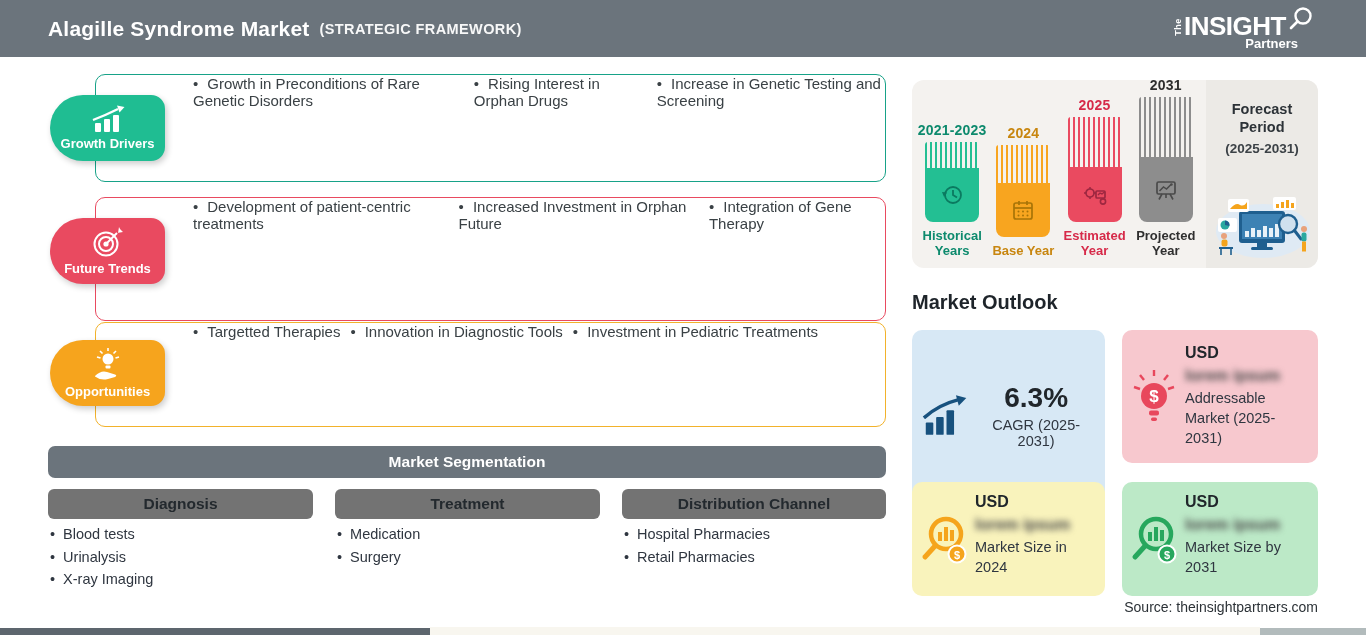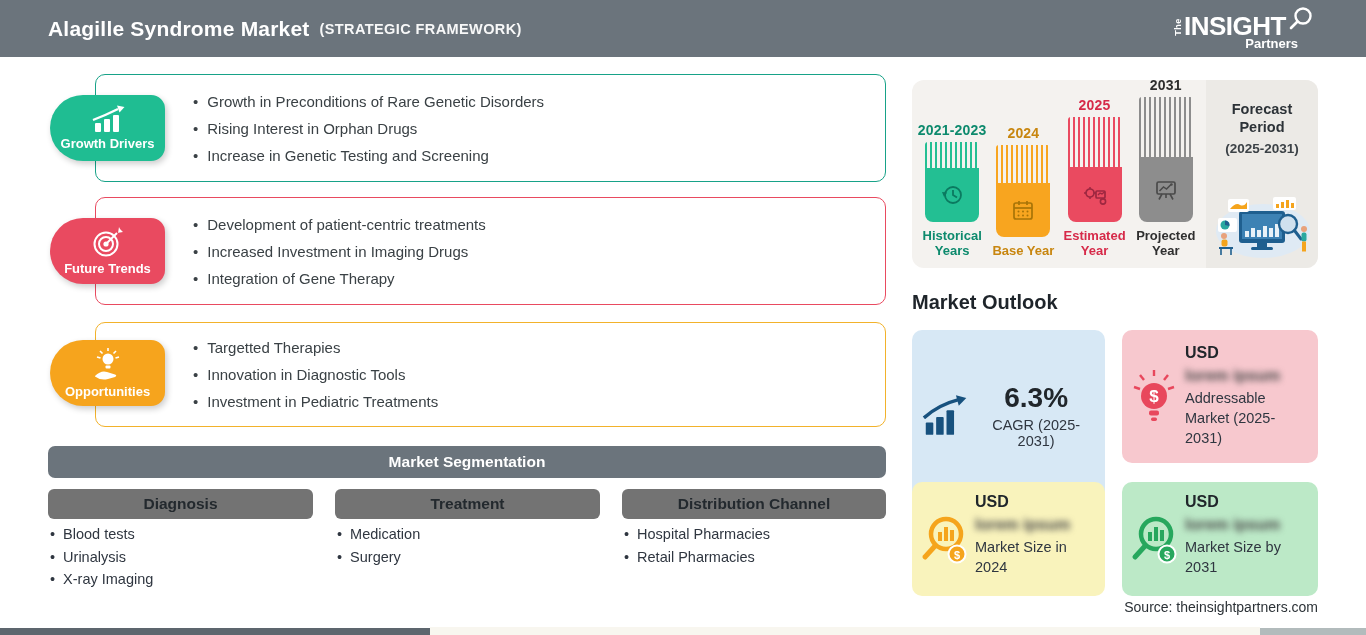--- a/index.html
+++ b/index.html
@@ -14,23 +14,23 @@
   .logo { position:absolute; right:58px; top:9px; width:132px; height:42px; color:#fff; }
   .logo-the { position:absolute; left:-7px; top:13px; font-size:9px; font-weight:700; letter-spacing:.5px;
               transform:rotate(-90deg); }
   .logo-insight { position:absolute; left:8px; top:2px; font-size:26px; font-weight:800; letter-spacing:-.5px; }
   .logo-lens { position:absolute; right:-6px; top:-3px; }
   .logo-partners { position:absolute; right:10px; top:27px; font-size:13px; font-weight:700; }
 
   
   .d-box { position:absolute; left:95px; width:791px; border-radius:10px; background:#fff; }
   .d-box.green  { top:74px;  height:108px; border:1.6px solid #17a288; }
-  .d-box.red    { top:197px; height:108px; border:1.6px solid #e94a60; }
+  .d-box.red    { top:197px; height:124px; border:1.6px solid #e94a60; }
   .d-box.orange { top:322px; height:105px; border:1.6px solid #f2b22b; }
-  .d-list { position:absolute; left:97px; top:0; height:100%; display:flex; flex-direction:column;
+  .d-list { position:absolute; left:97px; top:0; height:100%; display:flex; flex-direction:row;
             justify-content:center; gap:10px; }
   .d-item { font-size:15px; color:#3a4145; }
   .d-item::before { content:"•"; margin-right:9px; }
 
   .pill { position:absolute; left:50px; width:115px; height:66px; z-index:2;
           border-radius:33px 14px 14px 33px; display:flex; flex-direction:column; align-items:center;
           justify-content:center; gap:3px; box-shadow:2px 3px 6px rgba(0,0,0,.20); }
   .pill.green  { top:95px;  background:#1fbd92; }
   .pill.red    { top:218px; background:#e94a60; }
   .pill.orange { top:340px; background:#f6a41d; }
@@ -135,21 +135,21 @@
       <rect x="23" y="10" width="6" height="17" rx="1" fill="#fff"></rect>
       <path d="M3 15 C 11 12 20 8 28 4" stroke="#fff" stroke-width="2.4" fill="none"></path>
       <polygon points="27,0.5 34.5,2 29.5,7.5" fill="#fff"></polygon>
     </svg>
     <span class="pill-label">Growth Drivers</span>
   </div>
 
   <div class="d-box red">
     <div class="d-list">
       <div class="d-item">Development of patient-centric treatments</div>
-      <div class="d-item">Increased Investment in Imaging Drugs</div>
+      <div class="d-item">Increased Investment in Orphan Future</div>
       <div class="d-item">Integration of Gene Therapy</div>
     </div>
   </div>
   <div class="pill red">
     <svg width="34" height="31" viewBox="0 0 34 31">
       <circle cx="15" cy="17" r="11.5" stroke="#fff" stroke-width="2" fill="none"></circle>
       <circle cx="15" cy="17" r="7" stroke="#fff" stroke-width="2" fill="none"></circle>
       <circle cx="15" cy="17" r="2.6" fill="#fff"></circle>
       <line x1="15" y1="17" x2="26" y2="6" stroke="#fff" stroke-width="2"></line>
       <polygon points="26,6 32,5 29,2 28,0 27,6" fill="#fff"></polygon>

